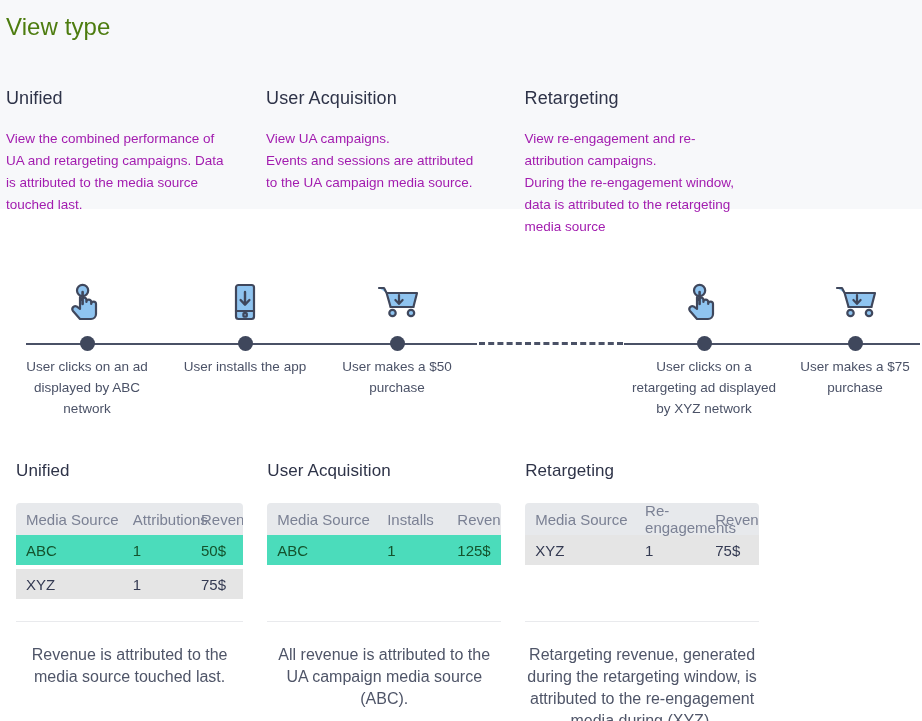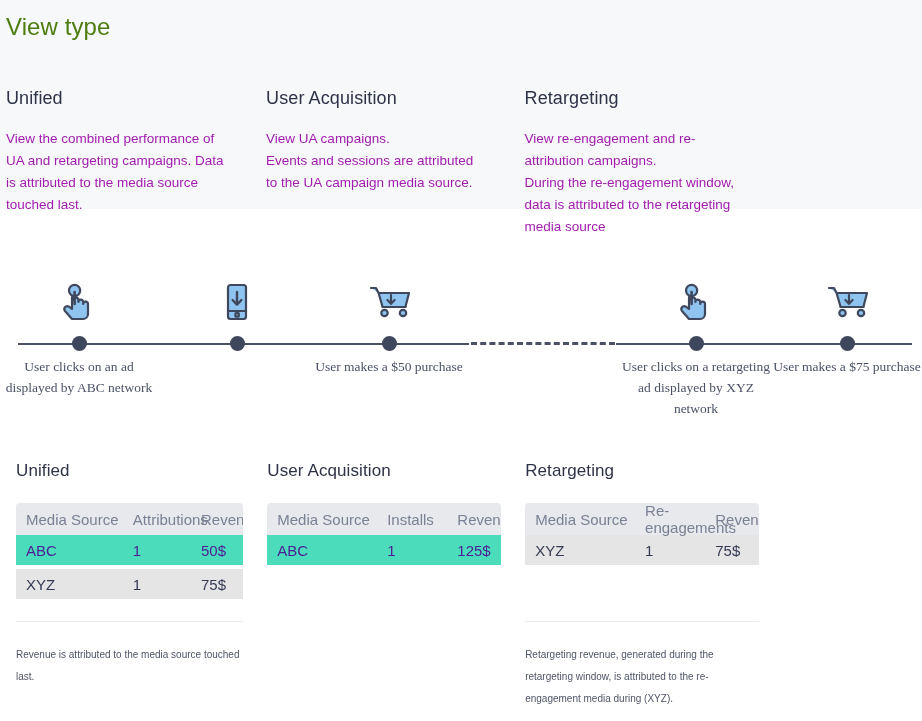--- a/index.html
+++ b/index.html
@@ -65,22 +65,22 @@
   #journey-title {
     font-size: 19px;
     font-weight: 400;
     color: #2e3348;
     padding: 21px 0 0 6px;
     letter-spacing: 0.1px;
   }
 
   #timeline {
     position: absolute;
-    left: 4px; top: 105px;
-    width: 834px; height: 120px; font-family: Liberation Serif, serif;
+    left: 12px; top: 105px;
+    width: 834px; height: 120px;
   }
   .seg {
     position: absolute;
     height: 2px;
     background: #4a5166;
     top: 29px;
   }
   .seg.dashed {
     background: none;
     border-top: 3px dashed #4a5166;
@@ -143,37 +143,38 @@
     display: flex;
     align-items: center;
     height: 30px;
     font-size: 15px;
   }
   .trow.head {
     background: #e7e9ec;
     color: #7b8194;
     height: 32px;
   }
-  .trow.teal { background: #4bdcbb; color: #4c1d95; }
+  .trow.teal { background: #4bdcbb; color: #14532d; }
   .trow.purple { background: #e5e5e5; color: #343a52; }
   .tcell { padding-left: 10px; color: inherit; }
   .tcell.c-a { width: 47%; }
   .tcell.c-b { width: 30%; }
   .tcell.c-c { width: 23%; }
   .rowgap { height: 4px; background: #ffffff; }
 
   .tnote-wrap {
     margin-top: 18px;
     border-top: 1px solid #e9eaed;
     padding-top: 22px;
   }
   .tnote {
-    font-size: 10px;
+    font-size: 16px;
     line-height: 22px;
     color: #4f5568;
+    text-align: center;
   }
 </style>
 </head>
 <body>
 
 <div id="view-type-band">
   <div id="view-type-title">View type</div>
   <div class="cols">
     <div class="col c1">
       <div class="col-h">Unified</div>
@@ -219,20 +220,21 @@
         <g stroke="#3f475c" stroke-width="2.2" stroke-linejoin="round" stroke-linecap="round">
           <rect x="13" y="5" width="18" height="34" rx="2.4" fill="#8fc4f0"></rect>
           <path d="M13 31 h18" fill="none"></path>
           <rect x="20.4" y="33.2" width="3.4" height="3.4" rx="0.6" fill="#8fc4f0"></rect>
           <path d="M22 12 v12" fill="none" stroke-width="2.4"></path>
           <path d="M17.6 20 L22 24.6 L26.4 20" fill="none" stroke-width="2.4"></path>
         </g>
       </svg>
     </div>
     <div class="dot" style="left:233px;"></div>
+    <div class="jlabel" style="left:233px;">User installs the app</div>
 
     <div class="jicon" style="left:385px;">
       <svg viewBox="0 0 48 44" width="48" height="44" aria-hidden="true">
         <g stroke="#3f475c" stroke-width="2.2" stroke-linejoin="round" stroke-linecap="round">
           <path d="M4 8 h5 l2.6 5 H42 l-3.6 14 H15.6 L11.6 13" fill="#8fc4f0"></path>
           <path d="M24 15 v8.4" fill="none" stroke-width="2.2"></path>
           <path d="M20.4 20 L24 23.8 L27.6 20" fill="none" stroke-width="2.2"></path>
           <circle cx="17.5" cy="33" r="3.2" fill="#8fc4f0"></circle>
           <circle cx="36" cy="33" r="3.2" fill="#8fc4f0"></circle>
           <path d="M15.6 27 h22.8" fill="none"></path>
@@ -307,20 +309,23 @@
           <div class="tcell c-a">Media Source</div>
           <div class="tcell c-b">Installs</div>
           <div class="tcell c-c">Revenue</div>
         </div>
         <div class="trow teal">
           <div class="tcell c-a">ABC</div>
           <div class="tcell c-b">1</div>
           <div class="tcell c-c">125$</div>
         </div>
       </div>
+      <div class="tnote-wrap" style="margin-top:52px;">
+        <div class="tnote">All revenue is attributed to the UA campaign media source (ABC).</div>
+      </div>
     </div>
 
     <div class="tcol t3">
       <div class="tcol-h">Retargeting</div>
       <div class="tbl">
         <div class="trow head">
           <div class="tcell c-a">Media Source</div>
           <div class="tcell c-b">Re-engagements</div>
           <div class="tcell c-c">Revenue</div>
         </div>

